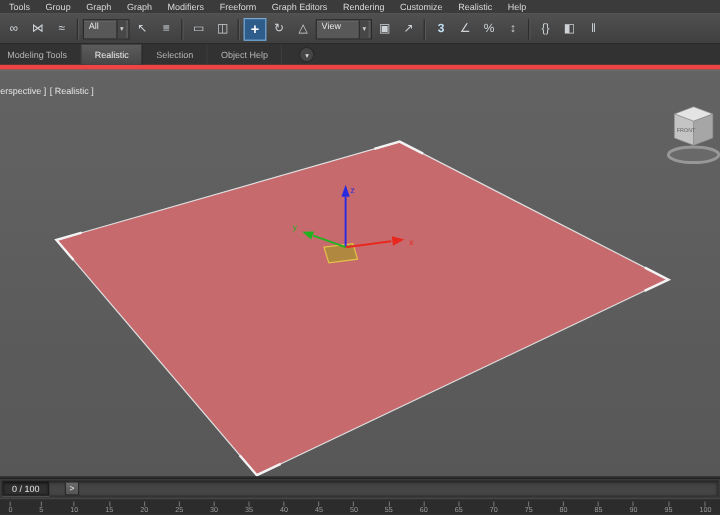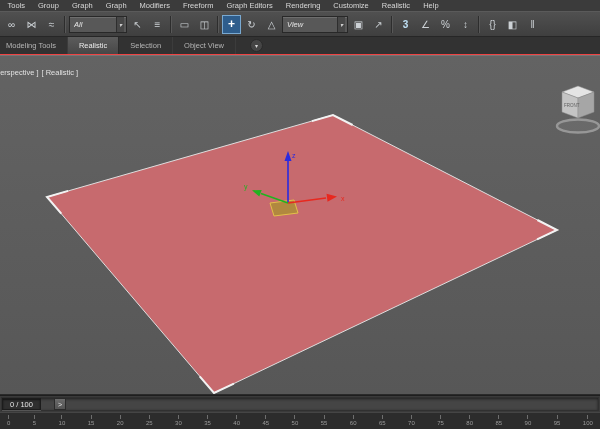--- a/index.html
+++ b/index.html
@@ -16,31 +16,31 @@
            border-top:1px solid #5a5a5a;border-bottom:1px solid #262626;
            display:flex;align-items:center;padding:0 2px;gap:1px;overflow:hidden;white-space:nowrap;}
   .tbtn{width:19px;height:19px;flex:0 0 auto;display:flex;align-items:center;justify-content:center;
         background:transparent;border:1px solid transparent;color:#cdd2d6;font-size:10px;padding:0;
         font-family:"Liberation Sans",sans-serif;}
   .tbtn.active{background:#2e5d8c;border:1px solid #79a9d1;color:#fff;}
   .tbtn.bold{font-weight:bold;font-size:12px;}
   .tbtn.cyan{color:#bfe0f5;font-weight:bold;}
   .tsep{width:0;height:17px;border-left:1px solid #2d2d2d;border-right:1px solid #585858;margin:0 2px;flex:0 0 auto;}
   .tdrop{height:15px;background:#585858;border:1px solid #282828;box-shadow:inset 0 1px 0 #6e6e6e;
-         color:#e6e6e6;font-size:7.5px;display:flex;align-items:center;flex:0 0 auto;
-         padding:0 2px 0 4px;gap:20px;font-style:italic;}
+         color:#e6e6e6;font-size:7.5px;display:flex;align-items:flex-start;flex:0 0 auto;
+         padding:0 2px 0 4px;gap:1px;}
   .tdrop .val{overflow:hidden;text-overflow:clip;white-space:nowrap;display:block;}
   .tdrop .arr{font-size:6px;color:#d0d0d0;background:#474747;border-left:1px solid #2e2e2e;
               height:100%;display:flex;align-items:center;padding:0 2px;}
   .w-all .val{width:22px;}
   .w-view .val{width:30px;}
   .w-sets .val{width:78px;}
 
   
-  .ribbon{height:17px;background:#323232;border-bottom:1px solid #ef4444;
+  .ribbon{height:17px;background:#323232;border-bottom:4px solid #ef4444;
           display:flex;align-items:stretch;overflow:hidden;}
   .rtab{font-size:7.5px;color:#b5b5b5;padding:4px 11px 0 11px;border-right:1px solid #3c3c3c;cursor:default;}
   .rtab.first{margin-left:-5px;}
   .rtab.active{background:linear-gradient(#5c5c5c,#474747);color:#ececec;border-right:1px solid #2a2a2a;}
   .rmin{width:13px;height:13px;margin:2px 0 0 14px;border-radius:7px;background:#454545;
         border:1px solid #2a2a2a;color:#d8d8d8;font-size:6px;display:flex;align-items:center;
         justify-content:center;padding:0;}
 
   
   .viewport{position:relative;height:338px;background:linear-gradient(#636363,#575757);
@@ -122,21 +122,21 @@
     <button class="tbtn">{}</button>
     <button class="tbtn">◧</button>
     <button class="tbtn">‖</button>
 
   </div>
 
   <div class="ribbon">
     <div class="rtab first">Modeling Tools</div>
     <div class="rtab active">Realistic</div>
     <div class="rtab">Selection</div>
-    <div class="rtab">Object View</div>
+    <div class="rtab">Object Help</div>
     <button class="rmin">▾</button>
   </div>
 
   <div class="viewport">
     <div class="vplabel">
       <span>[ Perspective ]</span>
       <span>[ Realistic ]</span>
     </div>
 
     <svg class="scene" viewBox="0 0 600 338">

